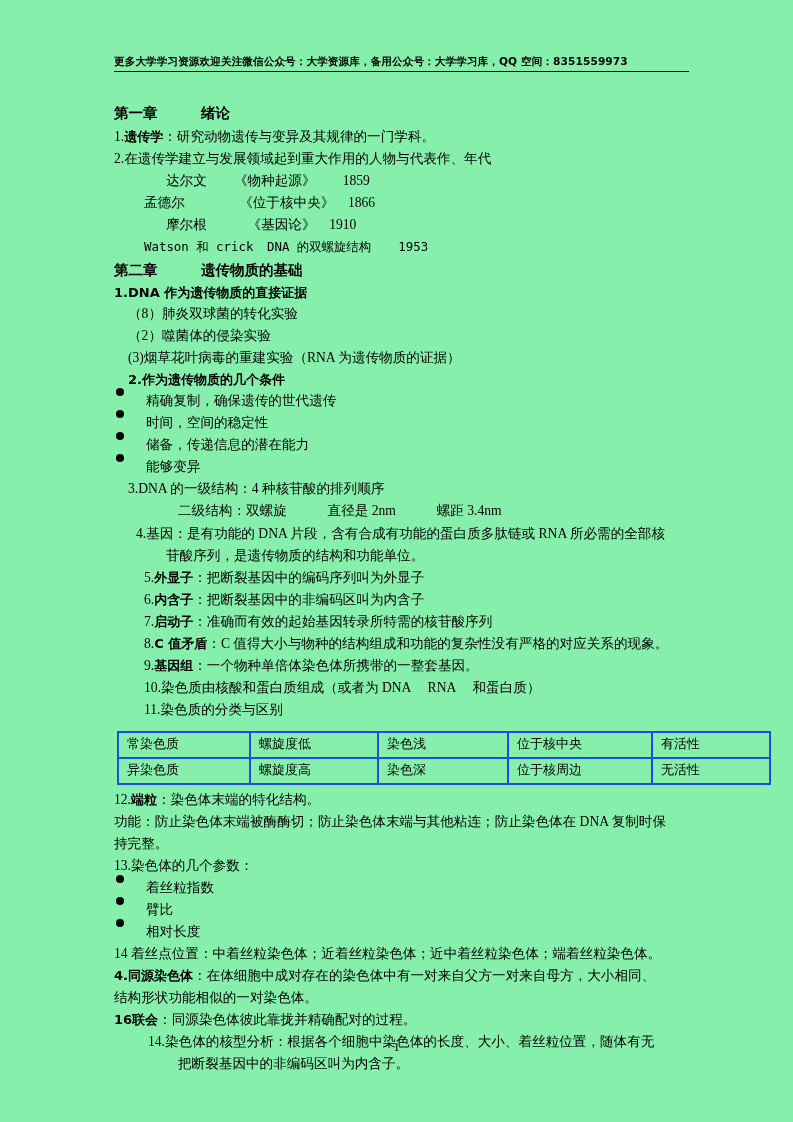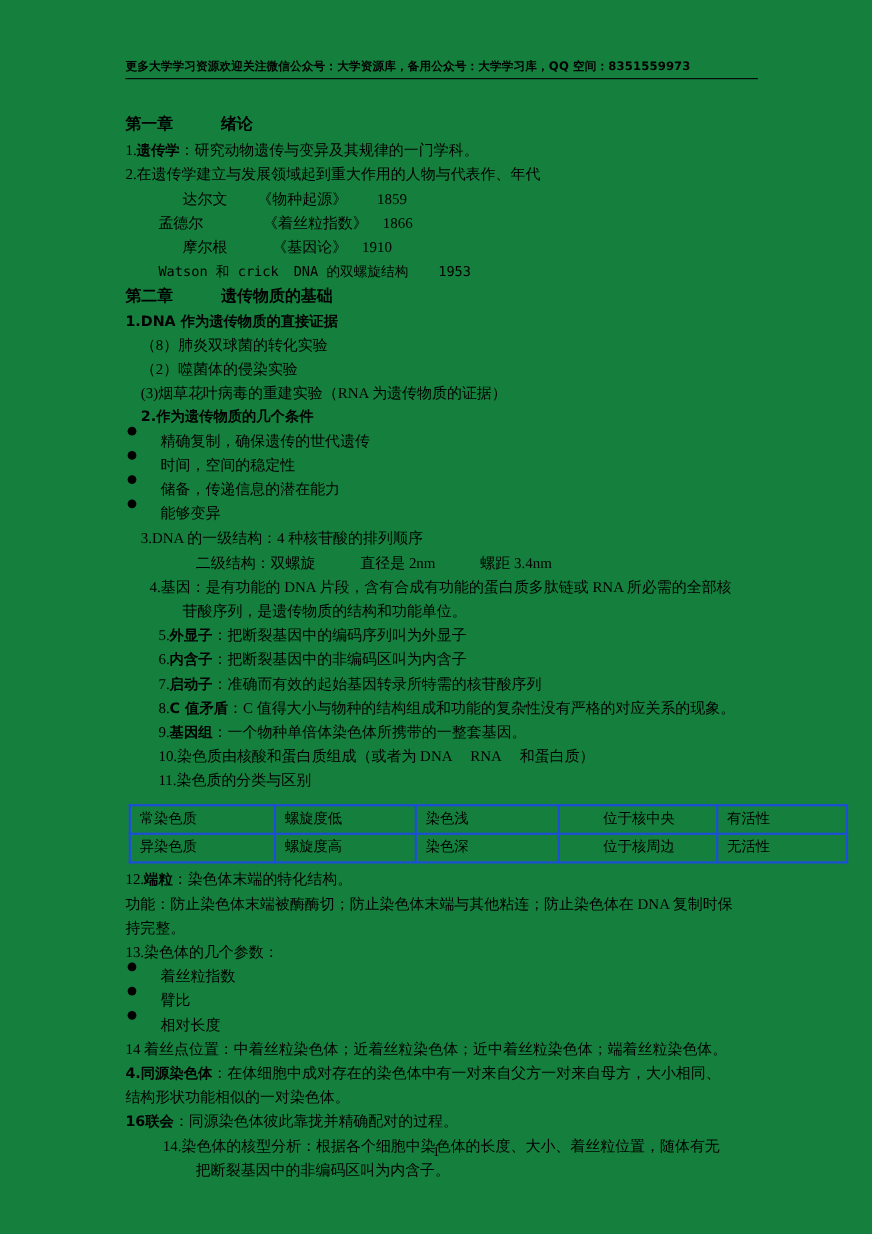--- a/index.html
+++ b/index.html
@@ -8,21 +8,21 @@
     background: #ffffff;
   }
   body {
     font-family: "Liberation Serif", "DejaVu Serif", serif;
     color: #000000;
   }
   .page {
     position: relative;
     width: 793px;
     height: 1122px;
-    background: #15803d;
+    background: #86efac;
     overflow: hidden;
     box-sizing: border-box;
   }
   .content {
     position: absolute;
     left: 114px;
     top: 55px;
     width: 575px;
   }
 
@@ -113,21 +113,21 @@
     border: 2px solid #1d4ed8;
     padding: 2px 6px 3px 8px;
     font-size: 13px;
     line-height: 1.45;
     height: 19px;
     vertical-align: middle;
   }
   .chrom-table td:nth-child(1) { width: 116px; }
   .chrom-table td:nth-child(2) { width: 112px; }
   .chrom-table td:nth-child(3) { width: 114px; }
-  .chrom-table td:nth-child(4) { width: 128px; text-align: center; }
+  .chrom-table td:nth-child(4) { width: 128px; }
   .chrom-table td:nth-child(5) { width: 102px; }
 
   
   .page-number {
     position: absolute;
     left: 0;
     right: 0;
     top: 1040px;
     text-align: center;
     font-size: 12.5px;
@@ -146,21 +146,21 @@
     </div>
 
     <div class="chapter">第一章　　　绪论</div>
 
     <p class="line"><span class="sp">1.</span><span class="bold">遗传学</span><span>：研究动物遗传与变异及其规律的一门学科。</span></p>
 
     <p class="line">2.在遗传学建立与发展领域起到重大作用的人物与代表作、年代</p>
 
     <p class="line indent3"><span>达尔文</span><span class="sp">　　</span><span>《物种起源》</span><span class="sp">　　</span><span>1859</span></p>
 
-    <p class="line indent2"><span>孟德尔</span><span class="sp">　　　　</span><span>《着丝粒指数》</span><span class="sp">　</span><span>1866</span></p>
+    <p class="line indent2"><span>孟德尔</span><span class="sp">　　　　</span><span>《位于核中央》</span><span class="sp">　</span><span>1866</span></p>
 
     <p class="line indent3"><span>摩尔根</span><span class="sp">　　　</span><span>《基因论》</span><span class="sp">　</span><span>1910</span></p>
 
     <p class="line indent2"><span class="mono">Watson 和 crick</span><span class="sp">　</span><span class="mono">DNA 的双螺旋结构</span><span class="sp">　　</span><span class="mono">1953</span></p>
 
     <div class="chapter">第二章　　　遗传物质的基础</div>
 
     <p class="line sans">1.DNA 作为遗传物质的直接证据</p>
 
     <p class="line indent1">（8）肺炎双球菌的转化实验</p>

